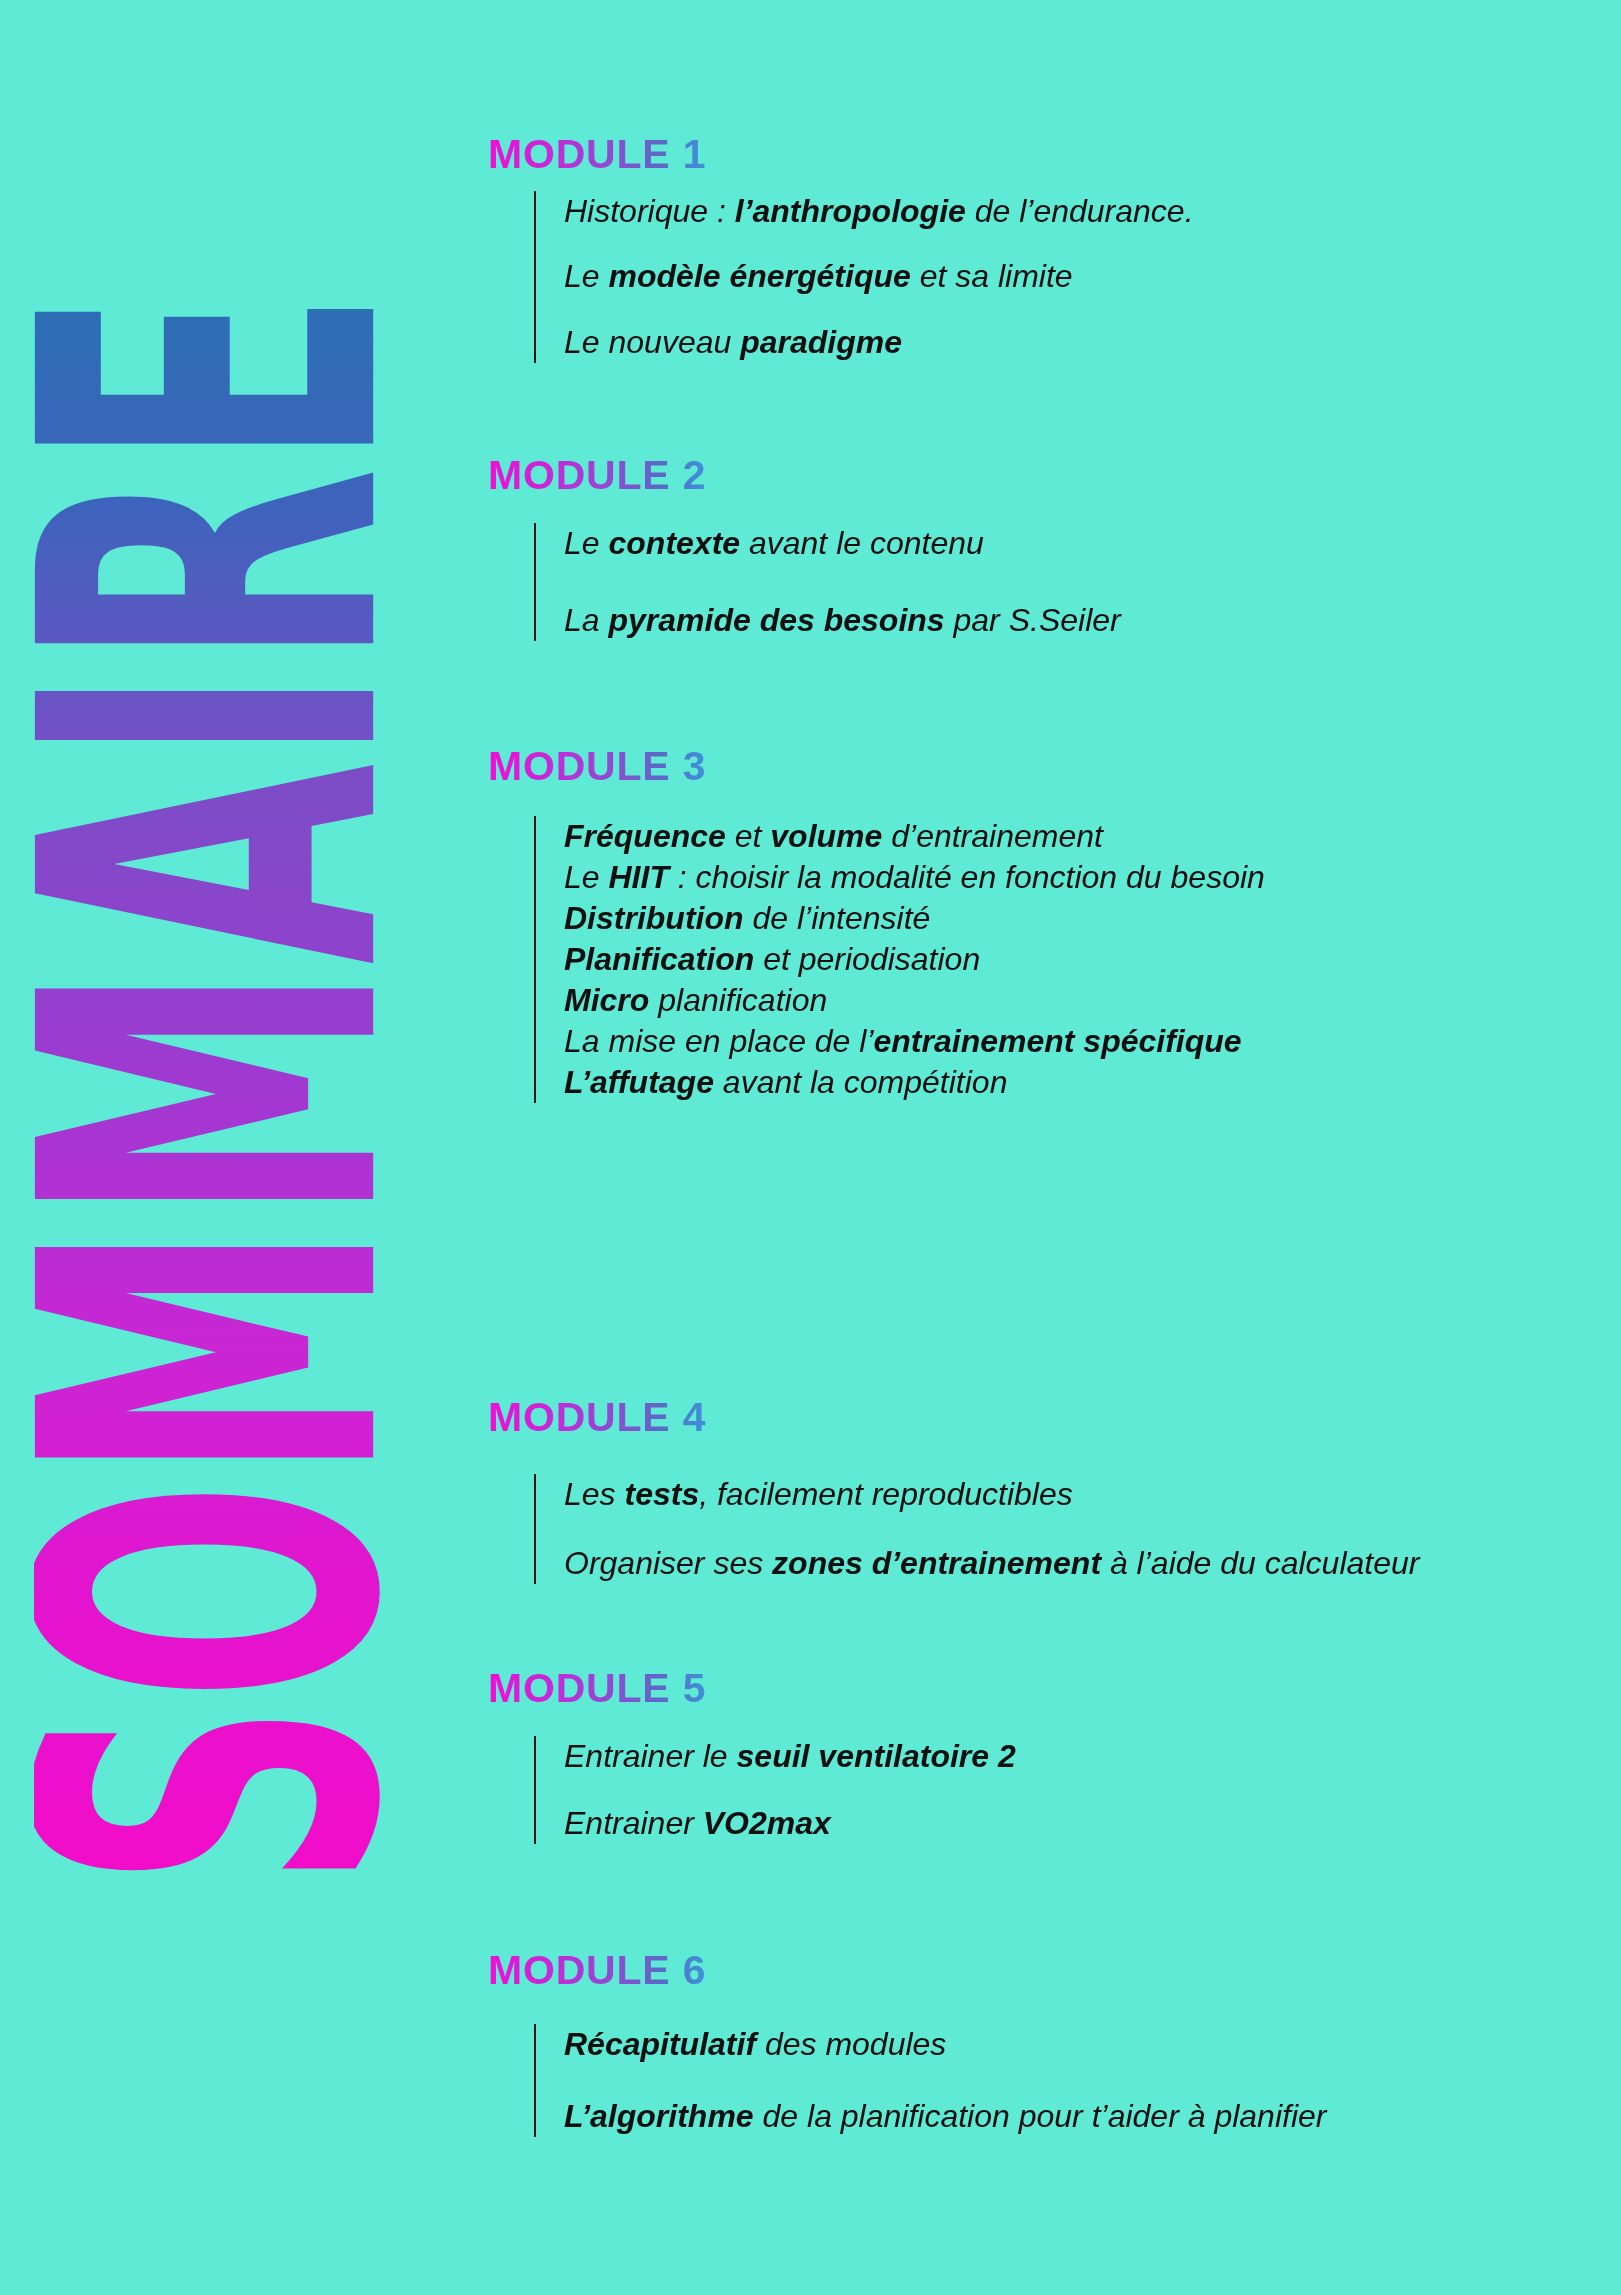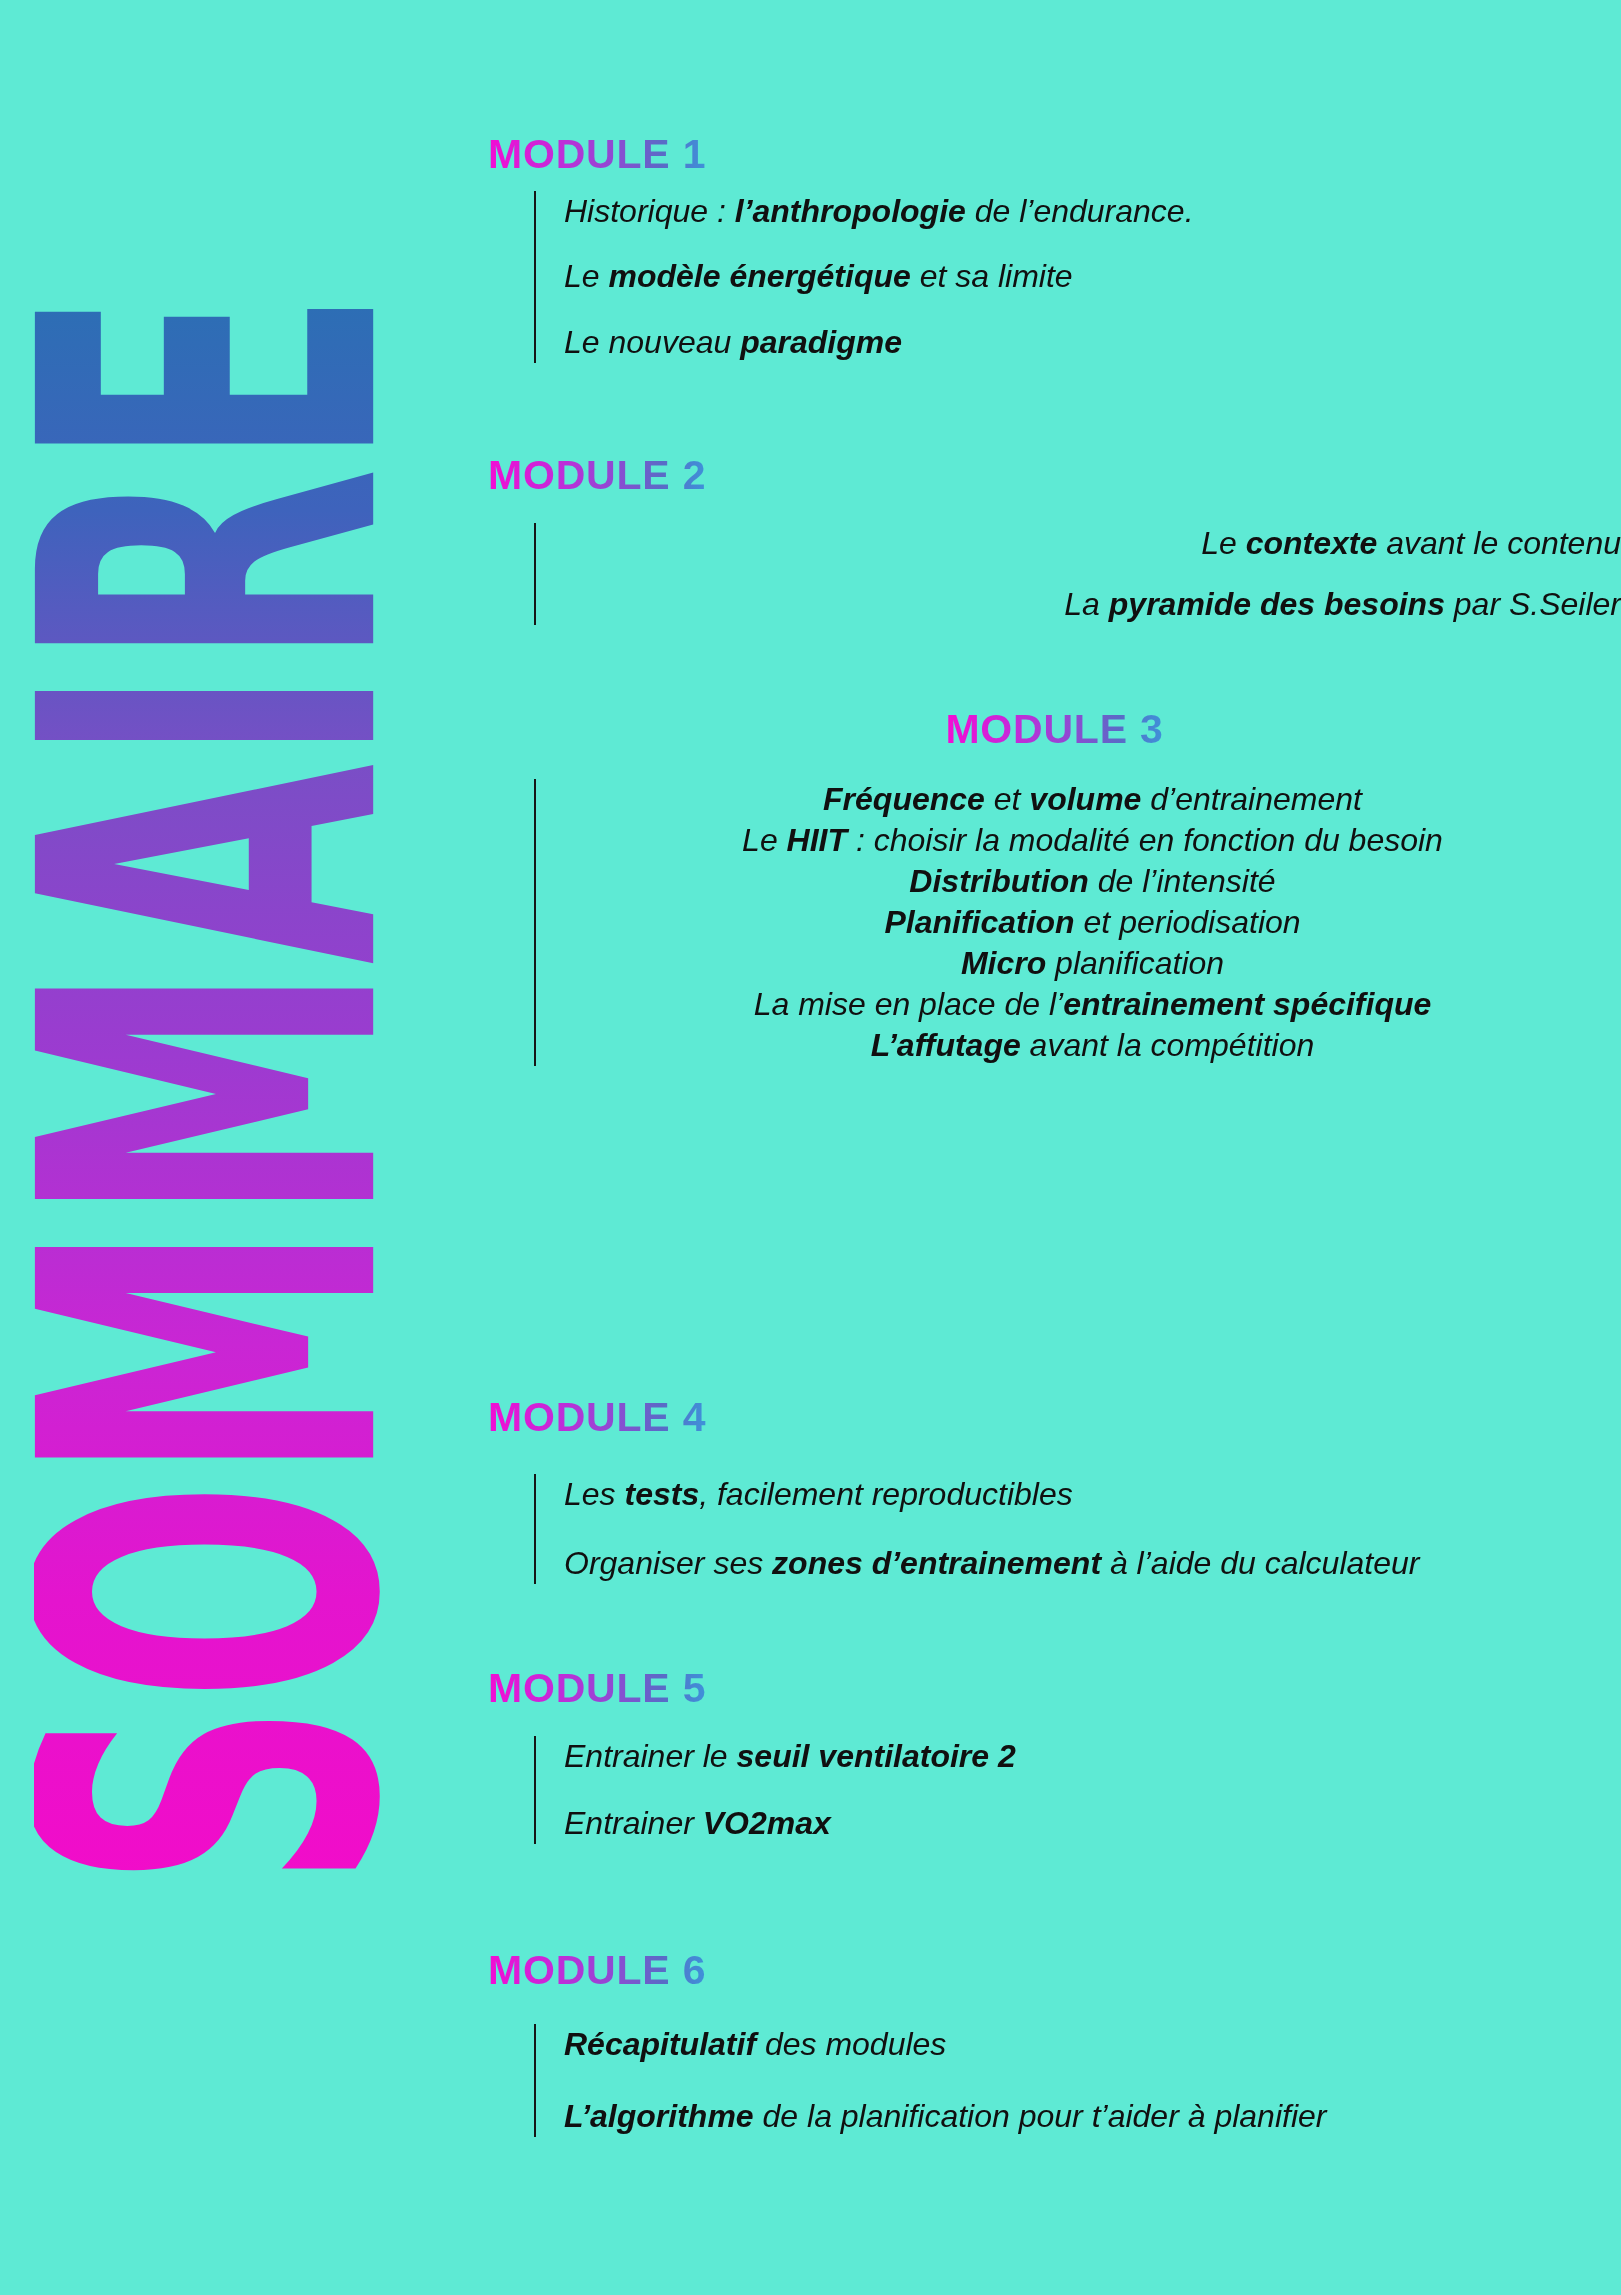--- a/index.html
+++ b/index.html
@@ -49,22 +49,22 @@
     font-style: italic;
     color: #101010;
     white-space: nowrap;
   }
   .item .seg-bold { font-weight: 700; }
 
   
   .module:nth-child(1) { top: 131px; }
   .module:nth-child(1) .items { margin-top: 13.5px; row-gap: 24.5px; }
   .module:nth-child(2) { top: 452px; }
-  .module:nth-child(2) .items { margin-top: 25px; row-gap: 20px; text-align: right; }
-  .module:nth-child(3) { top: 706px; text-align: center; }
+  .module:nth-child(2) .items { margin-top: 25px; row-gap: 36px; }
+  .module:nth-child(3) { top: 743px; }
   .module:nth-child(3) .items { margin-top: 27px; }
   .module:nth-child(4) { top: 1394px; }
   .module:nth-child(4) .items { margin-top: 34px; row-gap: 28px; }
   .module:nth-child(5) { top: 1665px; }
   .module:nth-child(5) .items { margin-top: 25px; row-gap: 26px; }
   .module:nth-child(6) { top: 1947px; }
   .module:nth-child(6) .items { margin-top: 31px; row-gap: 31px; }
 </style>
 </head>
 <body>

